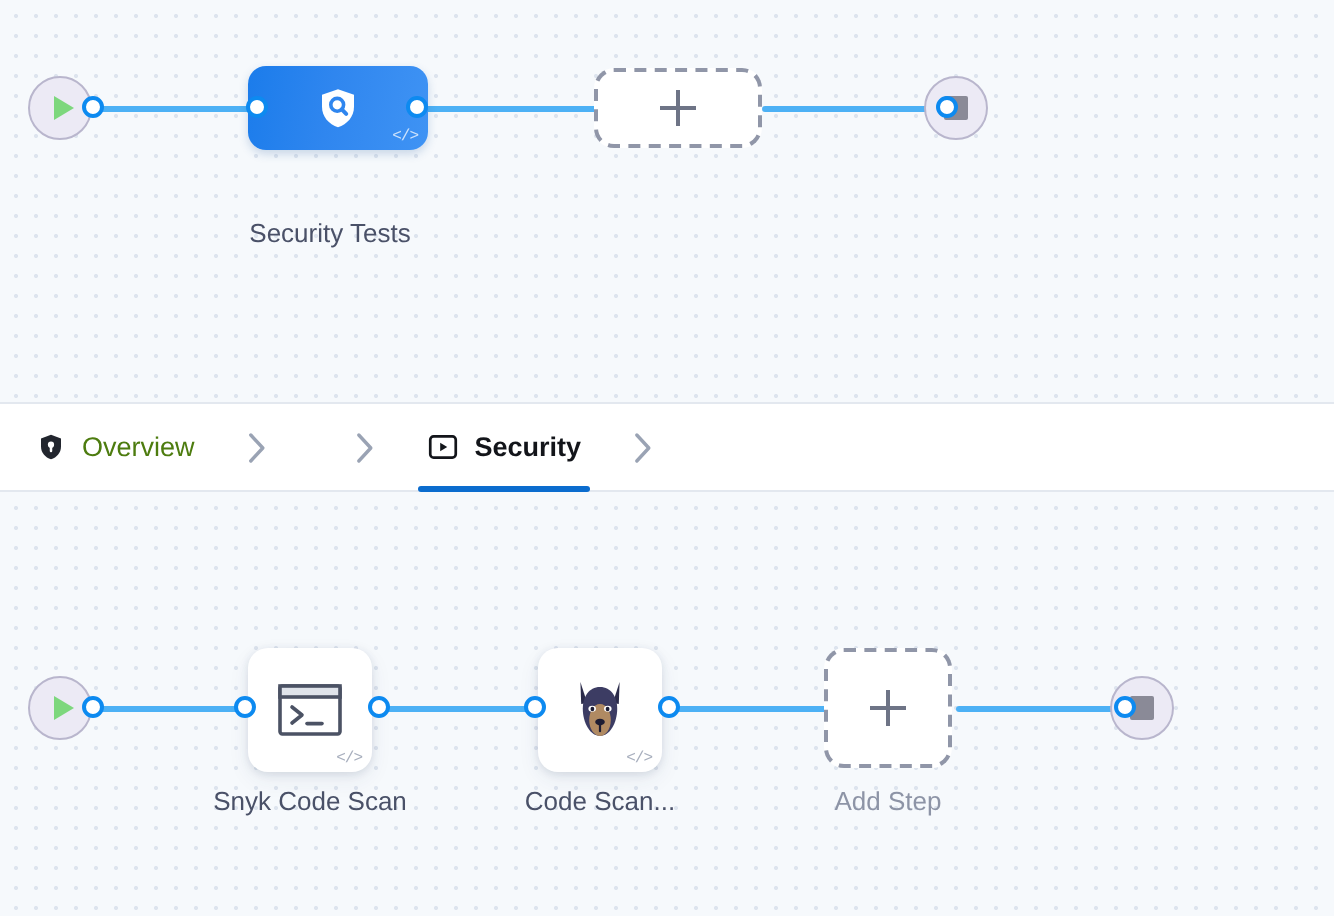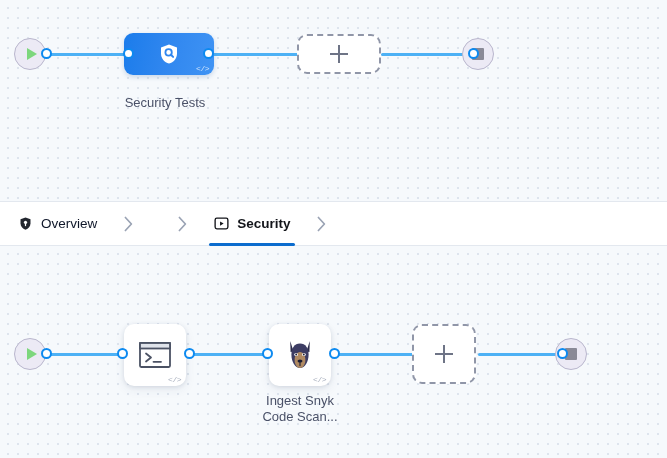--- a/index.html
+++ b/index.html
@@ -143,21 +143,21 @@
     display: flex;
     align-items: stretch;
     z-index: 10;
   }
   .tab {
     display: flex; align-items: center; gap: 7px;
     padding: 0 4px;
     position: relative;
     cursor: pointer;
   }
-  .tab .tab-label { font-size: 13.5px; color: #0f172a; white-space: nowrap; }
+  .tab .tab-label { font-size: 13.5px; color: #4d7c0f; white-space: nowrap; }
   .tab.active .tab-label { font-weight: bold; color: #13151a; }
   .tab.link .tab-label { color: #0f6fd4; }
   .tab .underline {
     position: absolute; left: 0; right: 0; bottom: -1px;
     height: 3px; background: #0b6cce; border-radius: 2px;
   }
   .tab-sep {
     display: flex; align-items: center; justify-content: center;
     width: 54px; color: #9aa3b4;
   }
@@ -185,21 +185,21 @@
       <span class="tab-icon" style="width:24px;height:24px;">
         <svg width="24" height="24" viewBox="0 0 24 24" aria-hidden="true">
           <path d="M12 2.6 L20 5.4 V11.4 C20 16.4 16.6 20.2 12 21.6 C7.4 20.2 4 16.4 4 11.4 V5.4 Z" fill="#ffffff"></path>
           <circle cx="11.6" cy="10.4" r="3.2" fill="none" stroke="#2f86ef" stroke-width="1.8"></circle>
           <line x1="13.9" y1="12.7" x2="16.1" y2="14.9" stroke="#2f86ef" stroke-width="2" stroke-linecap="round"></line>
         </svg>
       </span>
       <span class="code-glyph">&lt;/&gt;</span>
     </div>
     <div class="port" style="left:203px; top:48px;"></div>
-    <div class="node-label" style="left:109px; top:95px; width:112px;">Security Tests</div>
+    <div class="node-label" style="left:109px; top:109px; width:112px;">Security Tests</div>
 
     <div class="add-node" id="add-stage-node" style="left:297px; top:34px;">
       <span class="plus"></span>
     </div>
 
     <div class="port" style="left:468px; top:48px;"></div>
     <div class="terminal" style="left:462px; top:38px;">
       <div class="stop-sq"></div>
     </div>
   </div>
@@ -267,20 +267,21 @@
         <svg width="34" height="30" viewBox="0 0 34 30" aria-hidden="true">
           <rect x="2" y="3" width="30" height="24" rx="1.2" fill="#ffffff" stroke="#4b5264" stroke-width="1.8"></rect>
           <rect x="2" y="3" width="30" height="5.5" fill="#dfe3ea" stroke="#4b5264" stroke-width="1.8"></rect>
           <path d="M8 13.5 L13 17.5 L8 21.5" fill="none" stroke="#4b5264" stroke-width="1.8" stroke-linecap="round" stroke-linejoin="round"></path>
           <line x1="15.5" y1="21.8" x2="23" y2="21.8" stroke="#4b5264" stroke-width="1.8" stroke-linecap="round"></line>
         </svg>
       </span>
       <span class="code-glyph">&lt;/&gt;</span>
     </div>
     <div class="port" style="left:184px; top:102px;"></div>
+    <div class="node-label" style="left:95px; top:147px; width:120px;">Snyk Code Scan</div>
 
     <div class="port" style="left:262px; top:102px;"></div>
     <div class="step-node" style="left:269px; top:78px;">
       <span class="tab-icon" style="width:30px;height:32px;">
         <svg width="30" height="32" viewBox="0 0 30 32" aria-hidden="true">
           <path d="M5.2 2 L8.6 12.5 L5.6 13 Z" fill="#2b2b4a"></path>
           <path d="M24.8 2 L21.4 12.5 L24.4 13 Z" fill="#2b2b4a"></path>
           <path d="M15 4.5 C20.6 4.5 23.6 9.4 23.6 15.4 C23.6 22.6 19.8 29 15 29 C10.2 29 6.4 22.6 6.4 15.4 C6.4 9.4 9.4 4.5 15 4.5 Z" fill="#3c3c63"></path>
           <path d="M15 13 C18.4 13 20.4 17 20.4 21 C20.4 25.6 17.8 29 15 29 C12.2 29 9.6 25.6 9.6 21 C9.6 17 11.6 13 15 13 Z" fill="#b08a62"></path>
           <ellipse cx="11.1" cy="15.4" rx="1.9" ry="1.5" fill="#ffffff"></ellipse>
@@ -288,27 +289,27 @@
           <ellipse cx="11.2" cy="15.5" rx="0.95" ry="1.1" fill="#1c1c33"></ellipse>
           <ellipse cx="18.8" cy="15.5" rx="0.95" ry="1.1" fill="#1c1c33"></ellipse>
           <path d="M15 20.4 C16.5 20.4 17.4 21.2 17.4 22 C17.4 22.9 16.3 23.6 15 23.6 C13.7 23.6 12.6 22.9 12.6 22 C12.6 21.2 13.5 20.4 15 20.4 Z" fill="#1c1c33"></path>
           <path d="M15 23.6 L15 26.6" stroke="#1c1c33" stroke-width="1.1" stroke-linecap="round"></path>
         </svg>
       </span>
       <span class="code-glyph">&lt;/&gt;</span>
     </div>
     <div class="port" style="left:329px; top:102px;"></div>
     <div class="node-label" style="left:240px; top:147px; width:120px;">
-      <div>Ingest Snyk</div>
       <div>Code Scan...</div>
     </div>
 
     <div class="add-node" id="add-step-node" style="left:412px; top:78px;">
       <span class="plus"></span>
     </div>
+    <div class="node-label muted" style="left:384px; top:147px; width:120px;">Add Step</div>
 
     <div class="port" style="left:557px; top:102px;"></div>
     <div class="terminal" style="left:555px; top:92px;">
       <div class="stop-sq"></div>
     </div>
   </div>
 
 </div>
 
 </body></html>

